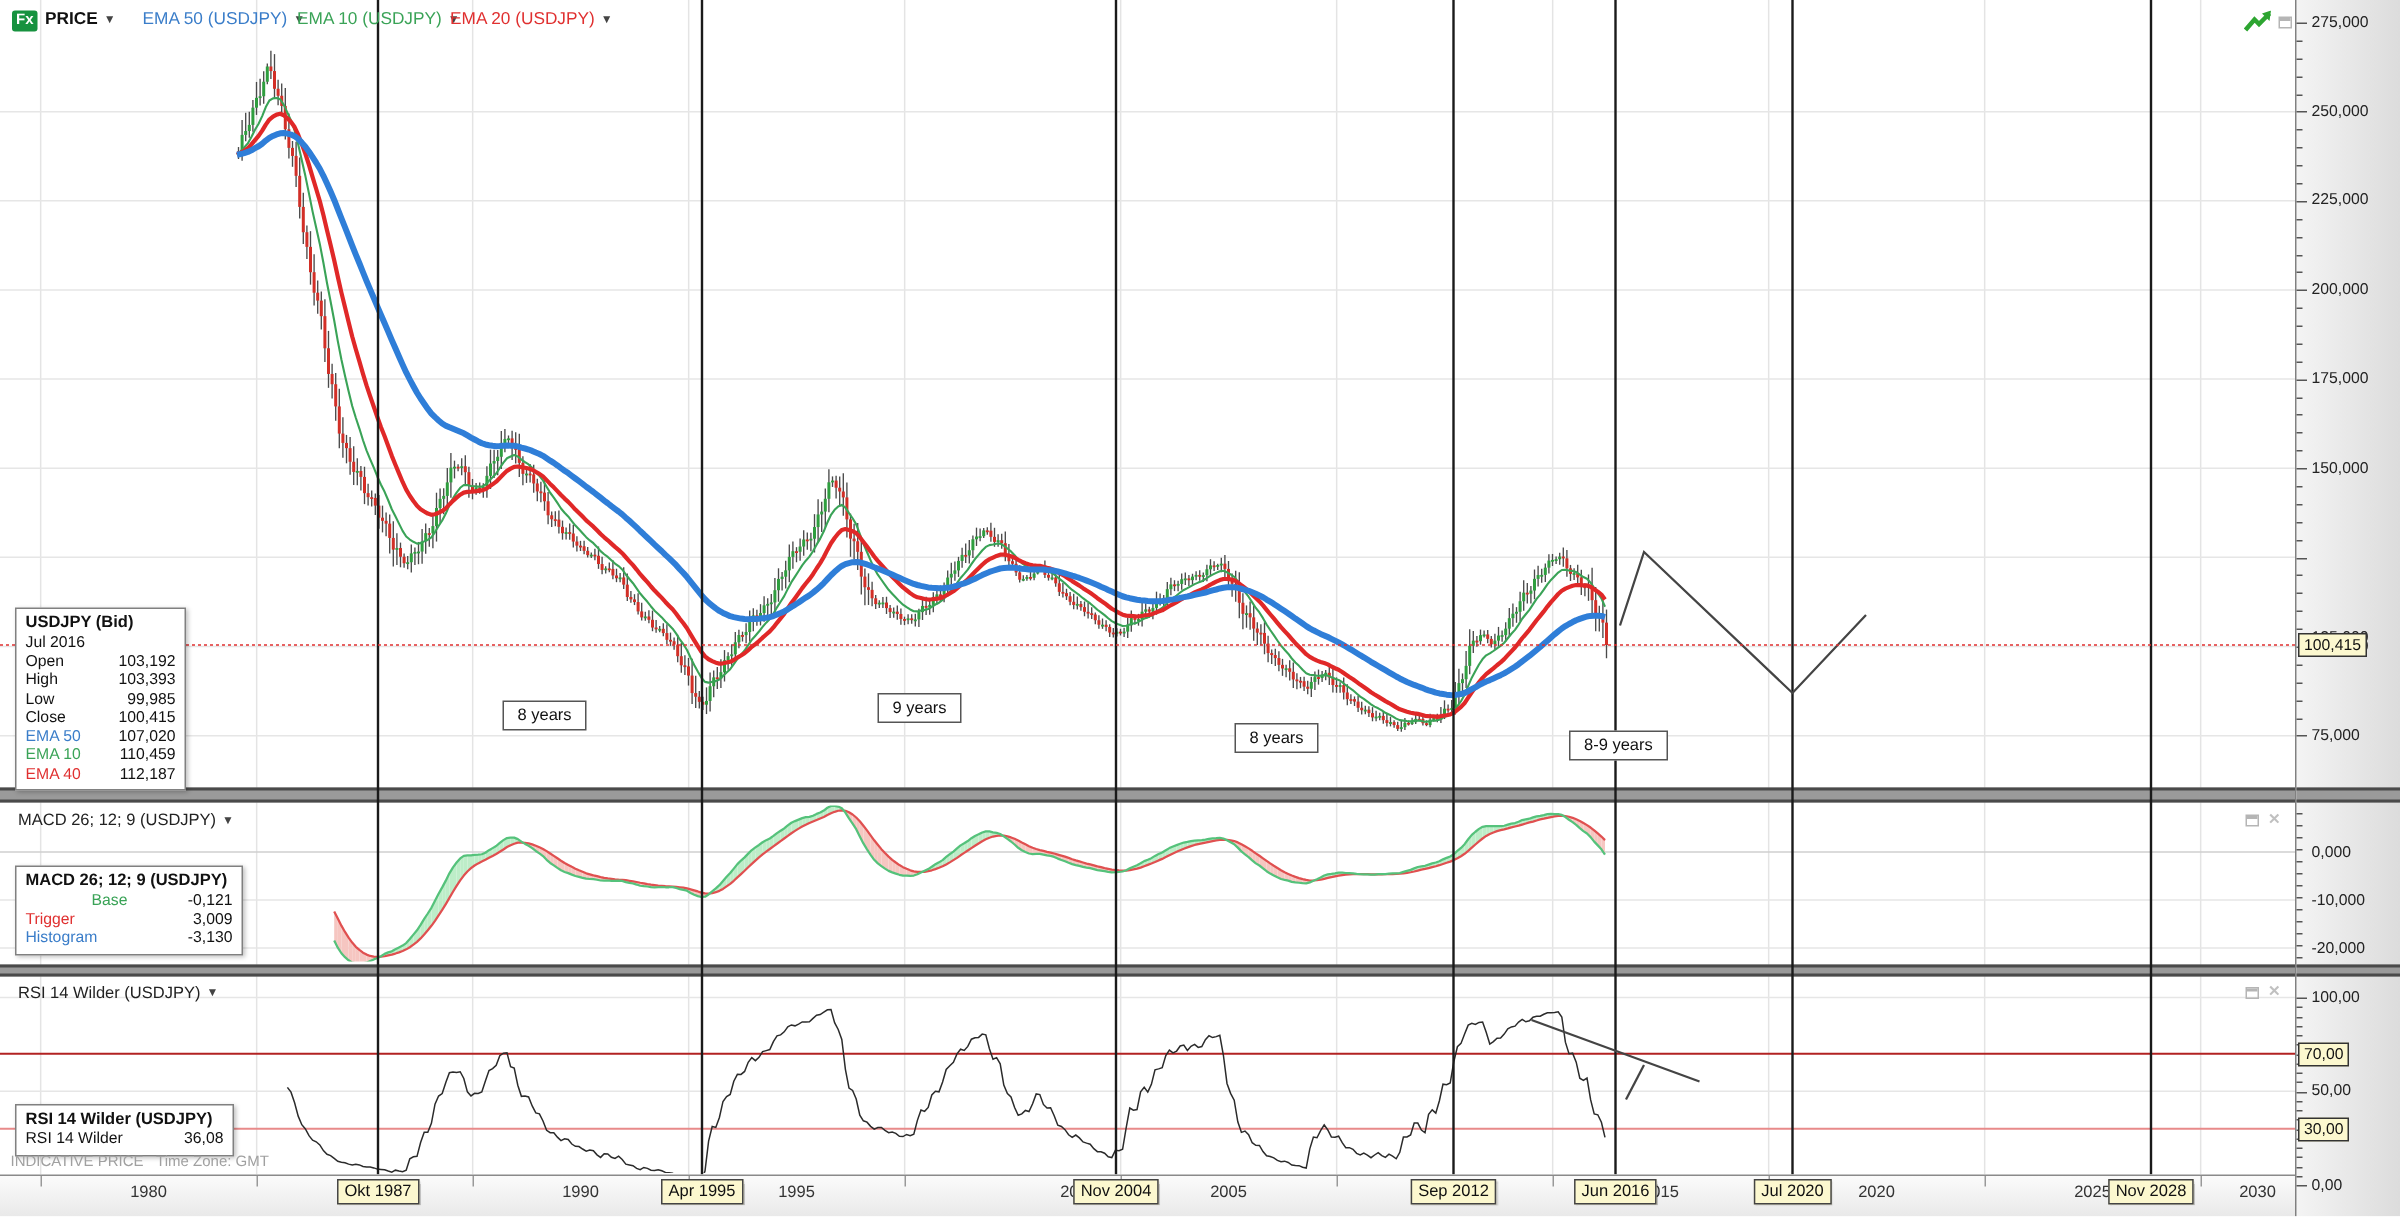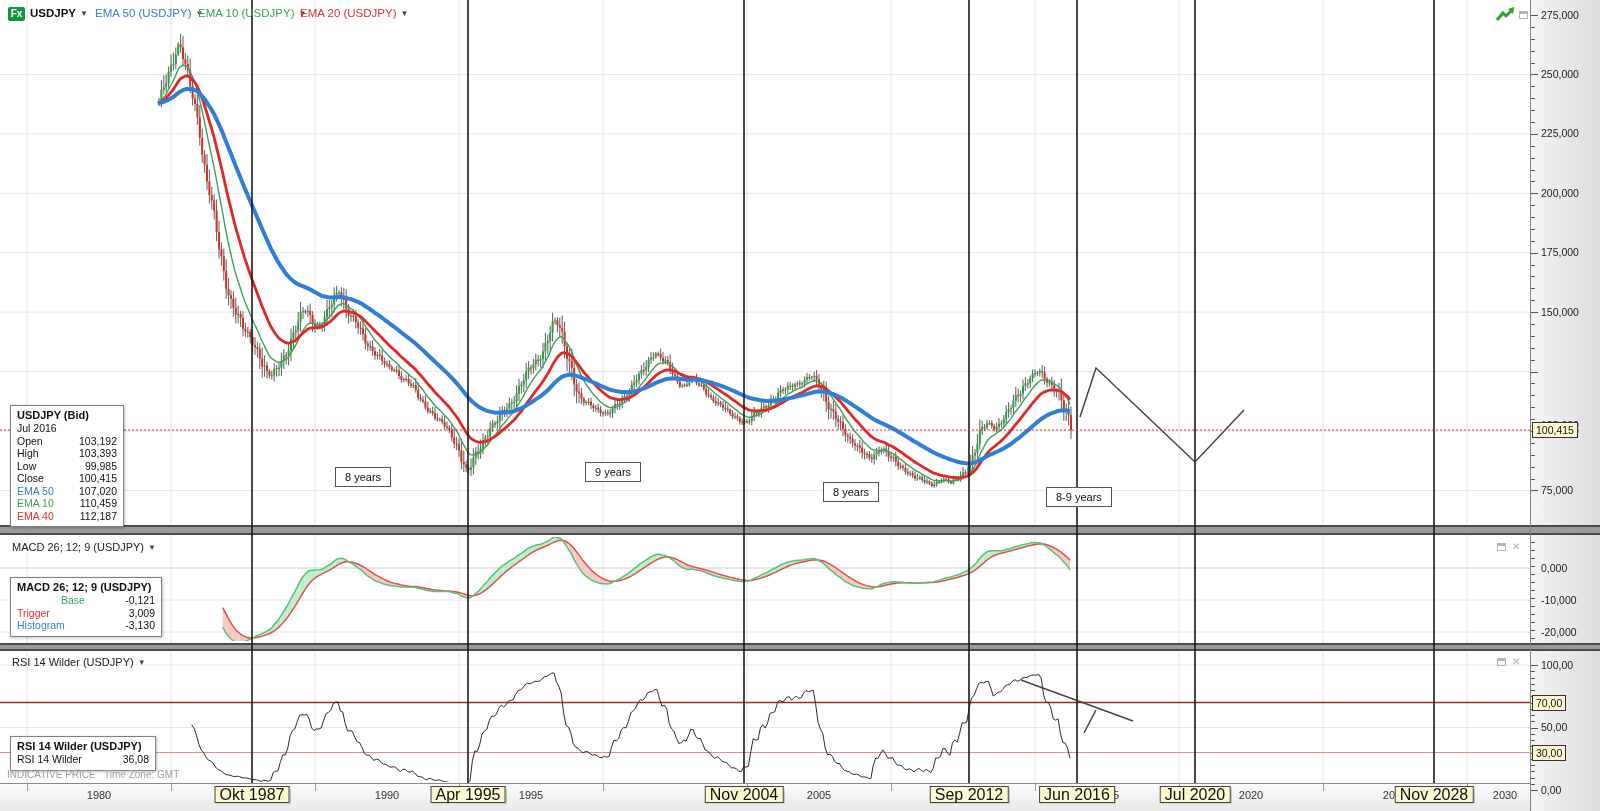--- a/index.html
+++ b/index.html
@@ -30,21 +30,21 @@
   .plabel{font-size:11px;color:#222;white-space:nowrap;}
   
   .ann{background:#fff;border:1.5px solid #555;font-size:11px;color:#111;
        padding:1px 9px;line-height:16px;white-space:nowrap;}
   
   #taxis{left:0;top:783px;width:1530px;height:28px;background:linear-gradient(#fbfbfb,#e9e9e9);
          border-top:1px solid #8a8a8a;box-sizing:border-box;text-align:center;}
   .ylab{position:absolute;top:5px;font-size:11px;color:#333;transform:translateX(-50%);white-space:nowrap;}
   .ytick{position:absolute;top:0;width:1px;height:7px;background:#999;}
   .evt{position:absolute;top:2px;transform:translateX(-50%);background:#fcf8cf;border:1px solid #444;
-       font-size:16px;color:#111;padding:0 4px;line-height:15px;white-space:nowrap;box-shadow:1px 1px 1px rgba(0,0,0,.2);}
+       font-size:11px;color:#111;padding:0 4px;line-height:15px;white-space:nowrap;box-shadow:1px 1px 1px rgba(0,0,0,.2);}
   .footnote{font-size:10px;color:#a0a0a0;white-space:nowrap;}
   
   .wicon{position:absolute;width:9px;height:8px;border:1px solid #b5b5b5;box-sizing:border-box;}
   .wicon:before{content:"";display:block;height:2px;background:#b5b5b5;}
   .xicon{position:absolute;font-size:10px;color:#c0c0c0;font-weight:bold;line-height:10px;}
 </style>
 </head>
 <body>
 
 <div id="app">
@@ -1221,21 +1221,21 @@
       <line x1="1077" y1="0" x2="1077" y2="783" stroke="#1a1a1a" stroke-width="1.6"></line>
       <line x1="1195" y1="0" x2="1195" y2="783" stroke="#1a1a1a" stroke-width="1.6"></line>
       <line x1="1434" y1="0" x2="1434" y2="783" stroke="#1a1a1a" stroke-width="1.6"></line>
       <polyline points="1080,417 1096,368 1195,462 1244,410" fill="none" stroke="#444" stroke-width="1.5"></polyline>
       <polyline points="1021,680 1133,721" fill="none" stroke="#444" stroke-width="1.5"></polyline>
       <polyline points="1084,733 1096,710" fill="none" stroke="#444" stroke-width="1.5"></polyline>
       <line x1="0" y1="430.023462" x2="1530" y2="430.023462" stroke="#e03030" stroke-width="1" stroke-dasharray="2,2"></line>
     </svg>
 
   <div id="fx-badge" class="abs">Fx</div>
-  <div class="abs hdr" style="left:30px;"><span style="font-weight:bold;">USDJPY</span><span class="caret">▼</span></div>
+  <div class="abs hdr" style="left:30px;"><span style="font-weight:bold;">PRICE</span><span class="caret">▼</span></div>
   <div class="abs hdr" style="left:95px;color:#3a7dc9;"><span>EMA 50 (USDJPY)</span><span class="caret">▼</span></div>
   <div class="abs hdr" style="left:198px;color:#3aa357;"><span>EMA 10 (USDJPY)</span><span class="caret">▼</span></div>
   <div class="abs hdr" style="left:300px;color:#e03030;"><span>EMA 20 (USDJPY)</span><span class="caret">▼</span></div>
 
   <svg class="abs" style="left:1496px;top:7px;" width="22" height="17">
     <polyline points="1,13 7,6 10,9 17,2" stroke="#2da531" stroke-width="3" fill="none"></polyline>
     <polygon points="18,0 12,2 17,7" fill="#2da531"></polygon>
   </svg>
   <div class="wicon" style="left:1519px;top:11px;"></div>
 

